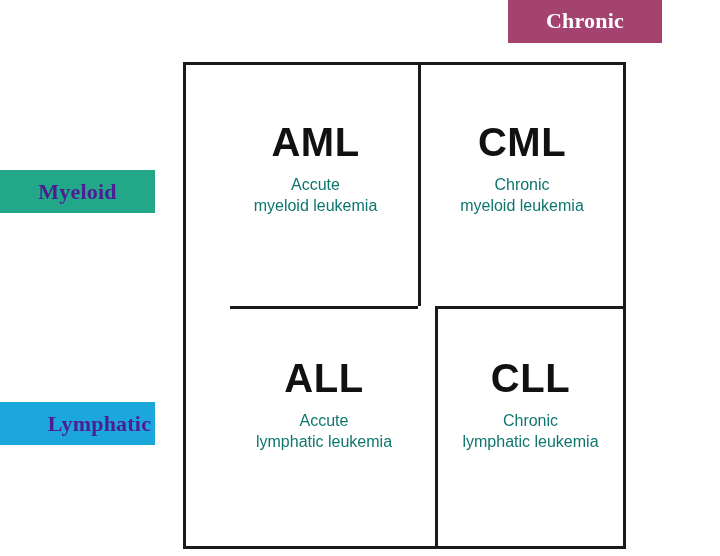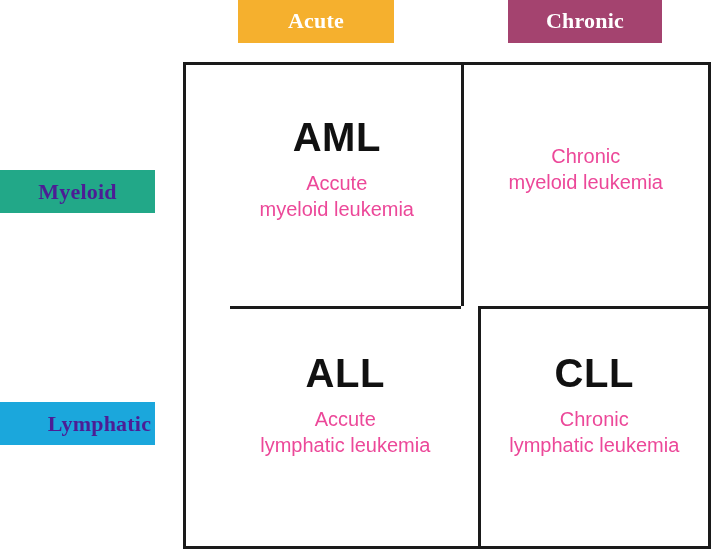--- a/index.html
+++ b/index.html
@@ -75,21 +75,21 @@
     top: 402px;
     background: #1BA7DC;
     padding-left: 44px;
   }
 
   
   #matrix {
     position: absolute;
     left: 183px;
     top: 62px;
-    width: 528px;
+    width: 443px;
     height: 487px;
     border: 3px solid #1a1a1a;
     box-sizing: border-box;
     display: grid;
     grid-template-columns: 1fr 1fr;
     grid-template-rows: 1fr 1fr;
     background: #ffffff;
     padding-left: 27px;
   }
   .cell {
@@ -119,34 +119,31 @@
     font-weight: bold;
     font-size: 40px;
     line-height: 1.05;
     color: #111111;
     letter-spacing: 0.5px;
     margin-bottom: 12px;
   }
   .desc {
     font-family: "Liberation Sans", sans-serif;
     font-weight: normal;
-    font-size: 20px;
+    font-size: 16px;
     line-height: 1.30;
-    color: #ec4899;
+    color: #0f766e;
     white-space: nowrap;
   }
 </style>
 </head>
 <body>
 
 <div id="figure">
 
-  <div class="col-badge" id="badge-acute">
-    <span>Acute</span>
-  </div>
 
   <div class="col-badge" id="badge-chronic">
     <span>Chronic</span>
   </div>
 
   <div class="row-badge" id="badge-myeloid">
     <span>Myeloid</span>
   </div>
 
   <div class="row-badge" id="badge-lymphatic">
@@ -158,20 +155,21 @@
     <div class="cell row-top col-left">
       <div class="cell-inner">
         <div class="acronym">AML</div>
         <div class="desc">Accute</div>
         <div class="desc">myeloid leukemia</div>
       </div>
     </div>
 
     <div class="cell row-top col-right">
       <div class="cell-inner">
+        <div class="acronym">CML</div>
         <div class="desc">Chronic</div>
         <div class="desc">myeloid leukemia</div>
       </div>
     </div>
 
     <div class="cell row-bottom col-left">
       <div class="cell-inner">
         <div class="acronym">ALL</div>
         <div class="desc">Accute</div>
         <div class="desc">lymphatic leukemia</div>

